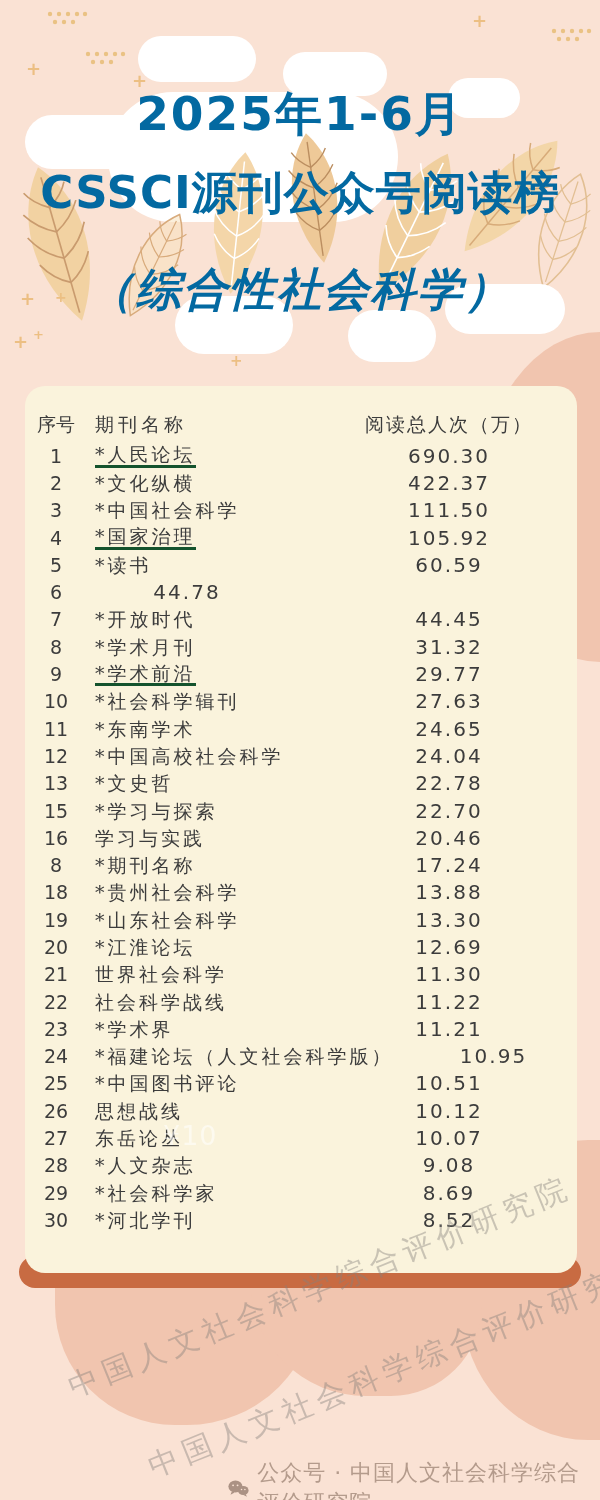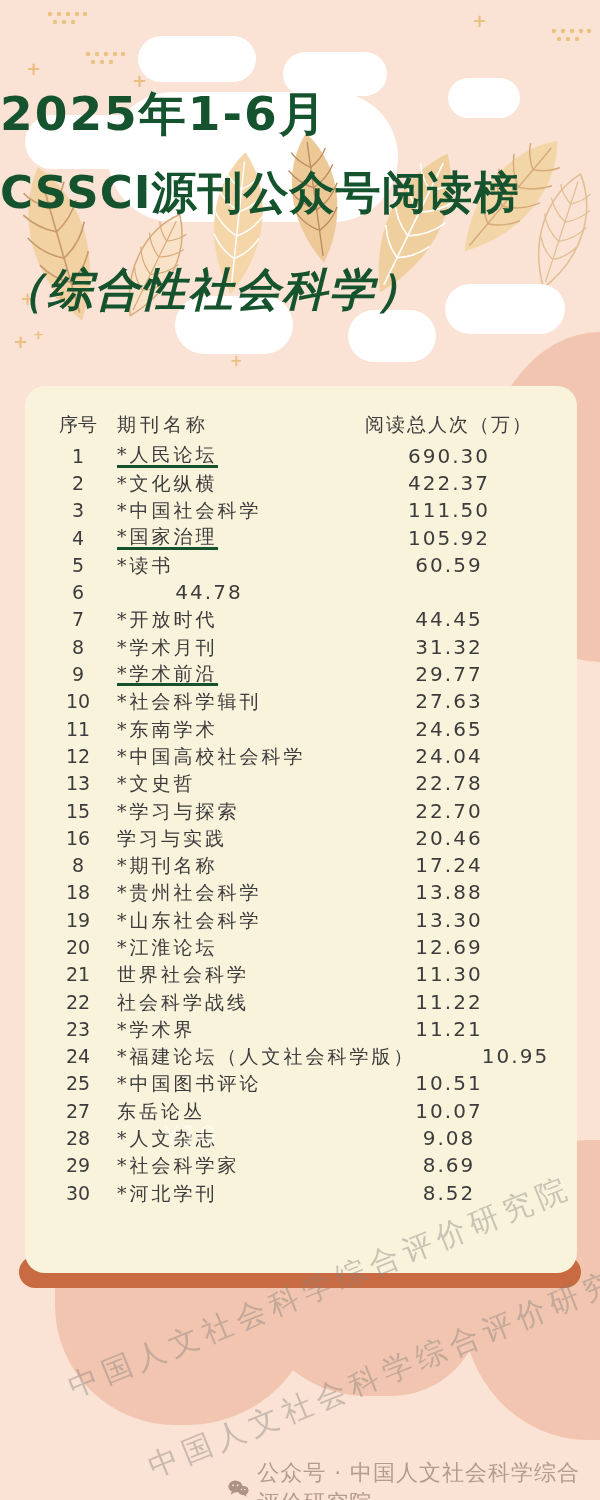--- a/index.html
+++ b/index.html
@@ -32,32 +32,32 @@
   .leaf.lf{left:462px;top:120px;transform:rotate(40deg);--lf:#f3d6a8;--lv:#d7ab79;--ls:transparent;}
   .leaf.lg{left:522px;top:168px;transform:rotate(18deg);--lf:transparent;--lv:#e2bf93;--ls:#e2bf93;}
 
   .dots{position:absolute;z-index:1;}
   .dots.d1{left:46px;top:10px;}
   .dots.d2{left:84px;top:50px;}
   .dots.d3{left:550px;top:27px;}
   .sparkle{position:absolute;z-index:1;color:#ecbf83;font-weight:700;font-size:18px;line-height:1;}
 
   
-  .title{position:absolute;left:0;top:90px;width:100%;z-index:3;
-         color:#14532d;font-weight:800;letter-spacing:2px;}
+  .title{position:absolute;left:0;top:90px;width:100%;text-align:center;z-index:3;
+         color:#0369a1;font-weight:800;letter-spacing:2px;}
   .title .t1{font-size:47px;line-height:1;margin-bottom:33px;}
   .title .t2{font-size:45px;line-height:1;margin-bottom:52px;letter-spacing:1px;}
   .title .t3{font-size:45px;line-height:1;font-style:italic;}
 
   
   .card-edge{position:absolute;left:19px;top:1256px;width:562px;height:32px;
              background:#c86b42;border-radius:18px;z-index:2;}
   .card{position:absolute;left:25px;top:386px;width:552px;height:887px;
         background:#faf3dc;border-radius:20px;z-index:2;padding-top:24px;box-sizing:border-box;}
-  .trow{display:flex;align-items:center;height:27.3px;color:#3c3c3c;padding-left:22px;}
+  .trow{display:flex;align-items:center;height:27.3px;color:#3c3c3c;}
   .trow.head{height:30px;margin-bottom:2px;font-size:20px;}
   .cell-rank{width:62px;text-align:center;font-size:19px;flex:none;}
   .cell-name{flex:1;margin-left:8px;font-family:"DejaVu Serif",serif;font-size:19px;letter-spacing:3px;white-space:nowrap;}
   .cell-name .nm{display:inline-block;line-height:1.1;}
   .cell-name .nm.underlined{border-bottom:3px solid #14532d;}
   .cell-reads{width:200px;margin-right:28px;text-align:center;font-size:20px;letter-spacing:2px;flex:none;}
   .head .cell-name{letter-spacing:4px;}
   .head .cell-reads{letter-spacing:2px;font-family:"DejaVu Serif",serif;font-size:19px;}
 
   
@@ -311,20 +311,25 @@
       <span class="cell-name"><span class="nm">*福建论坛（人文社会科学版）</span></span>
       <span class="cell-reads">10.95</span>
     </div>
 
     <div class="trow">
       <span class="cell-rank">25</span>
       <span class="cell-name"><span class="nm">*中国图书评论</span></span>
       <span class="cell-reads">10.51</span>
     </div>
 
+    <div class="trow">
+      <span class="cell-rank">26</span>
+      <span class="cell-name"><span class="nm">思想战线</span></span>
+      <span class="cell-reads">10.12</span>
+    </div>
 
     <div class="trow">
       <span class="cell-rank">27</span>
       <span class="cell-name"><span class="nm">东岳论丛</span></span>
       <span class="cell-reads">10.07</span>
     </div>
 
     <div class="trow">
       <span class="cell-rank">28</span>
       <span class="cell-name"><span class="nm">*人文杂志</span></span>

